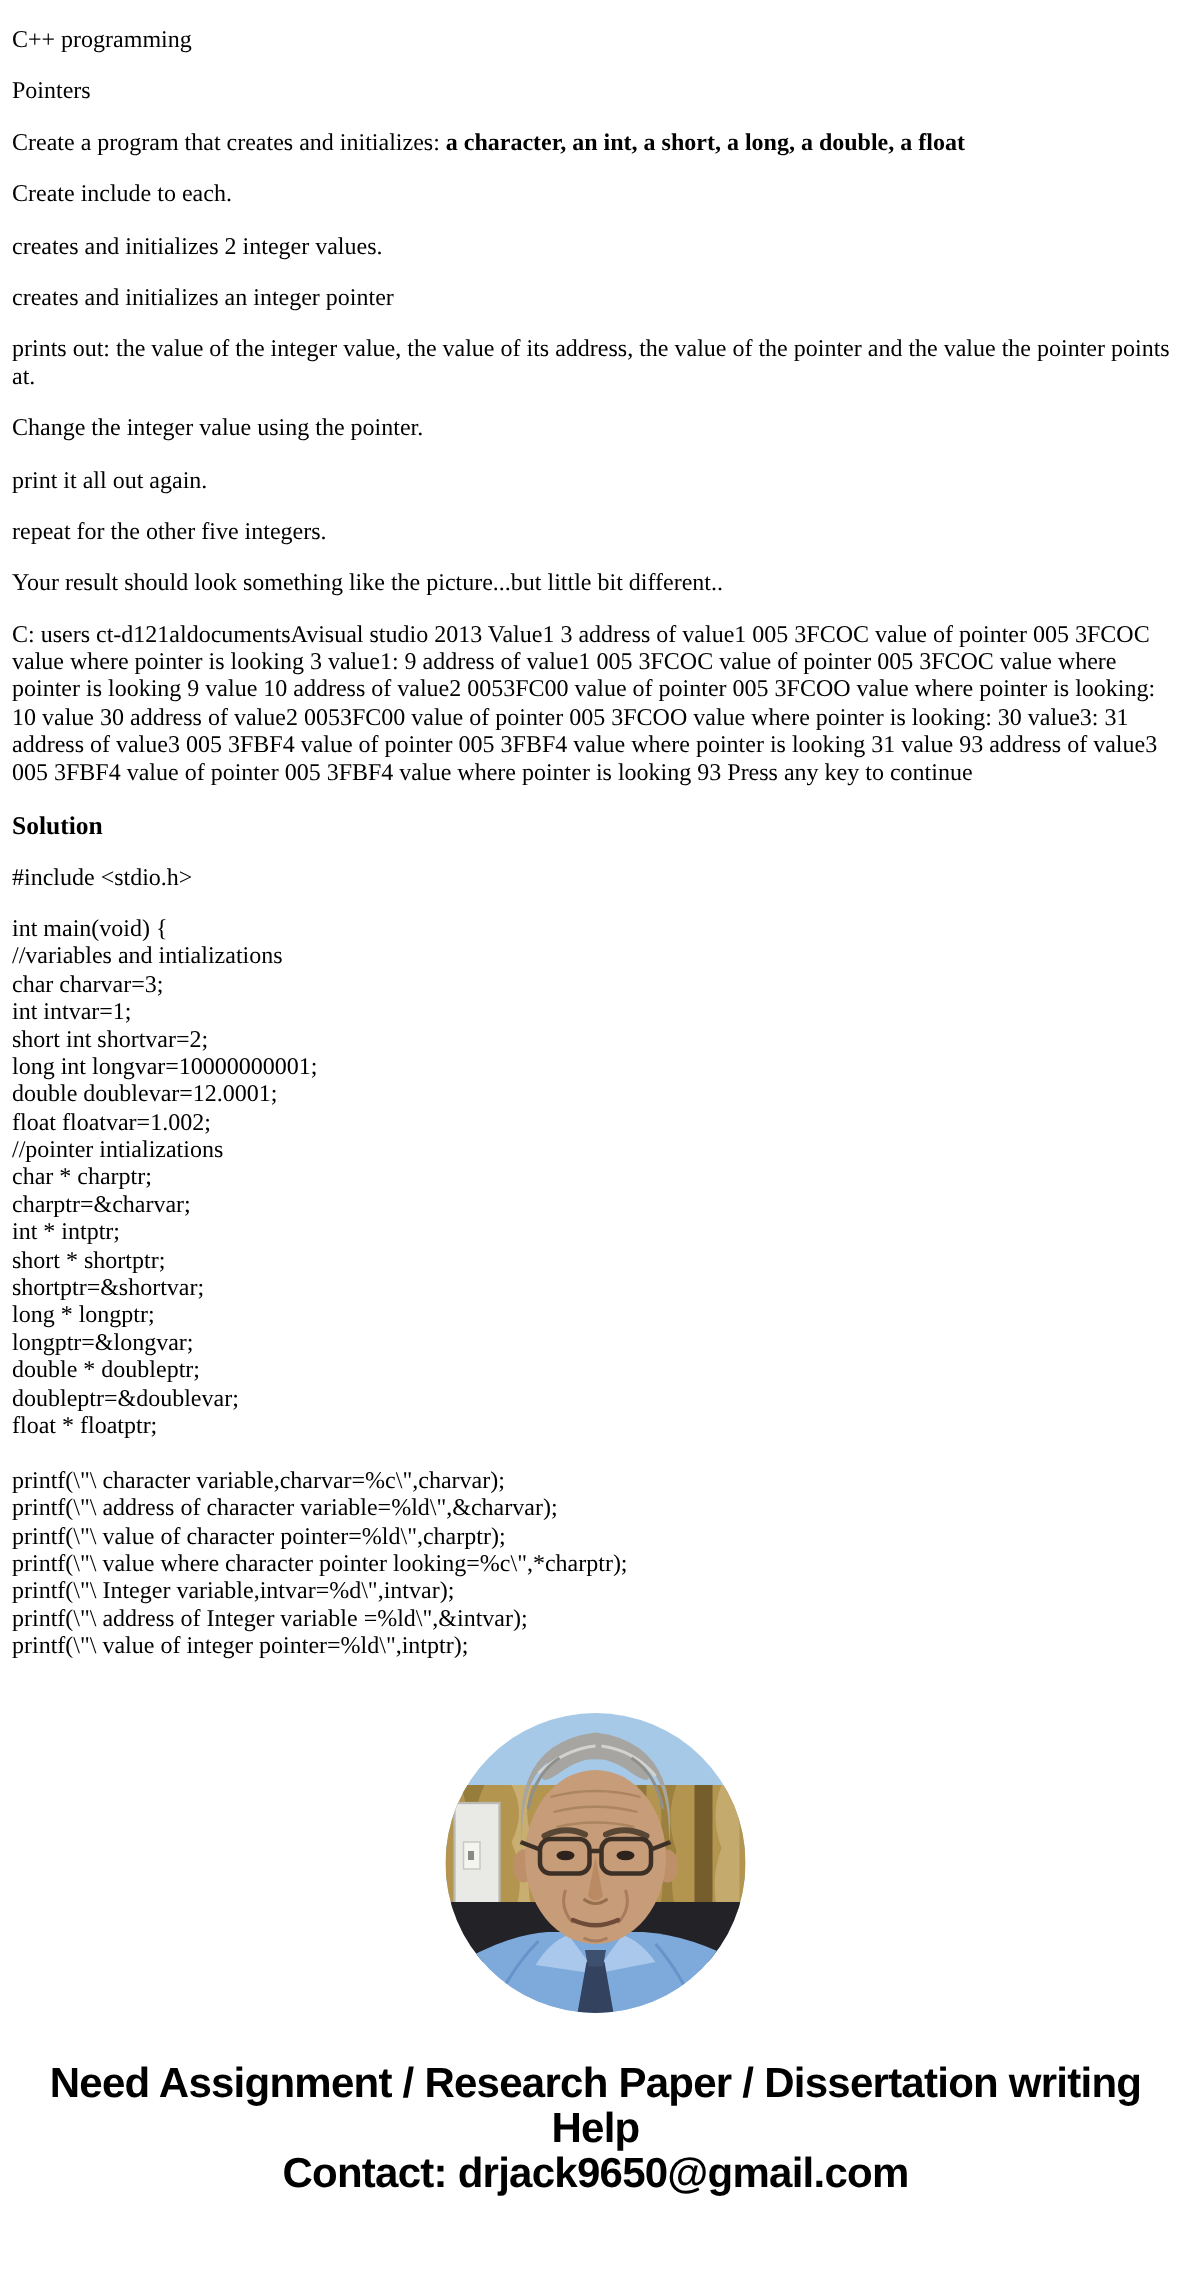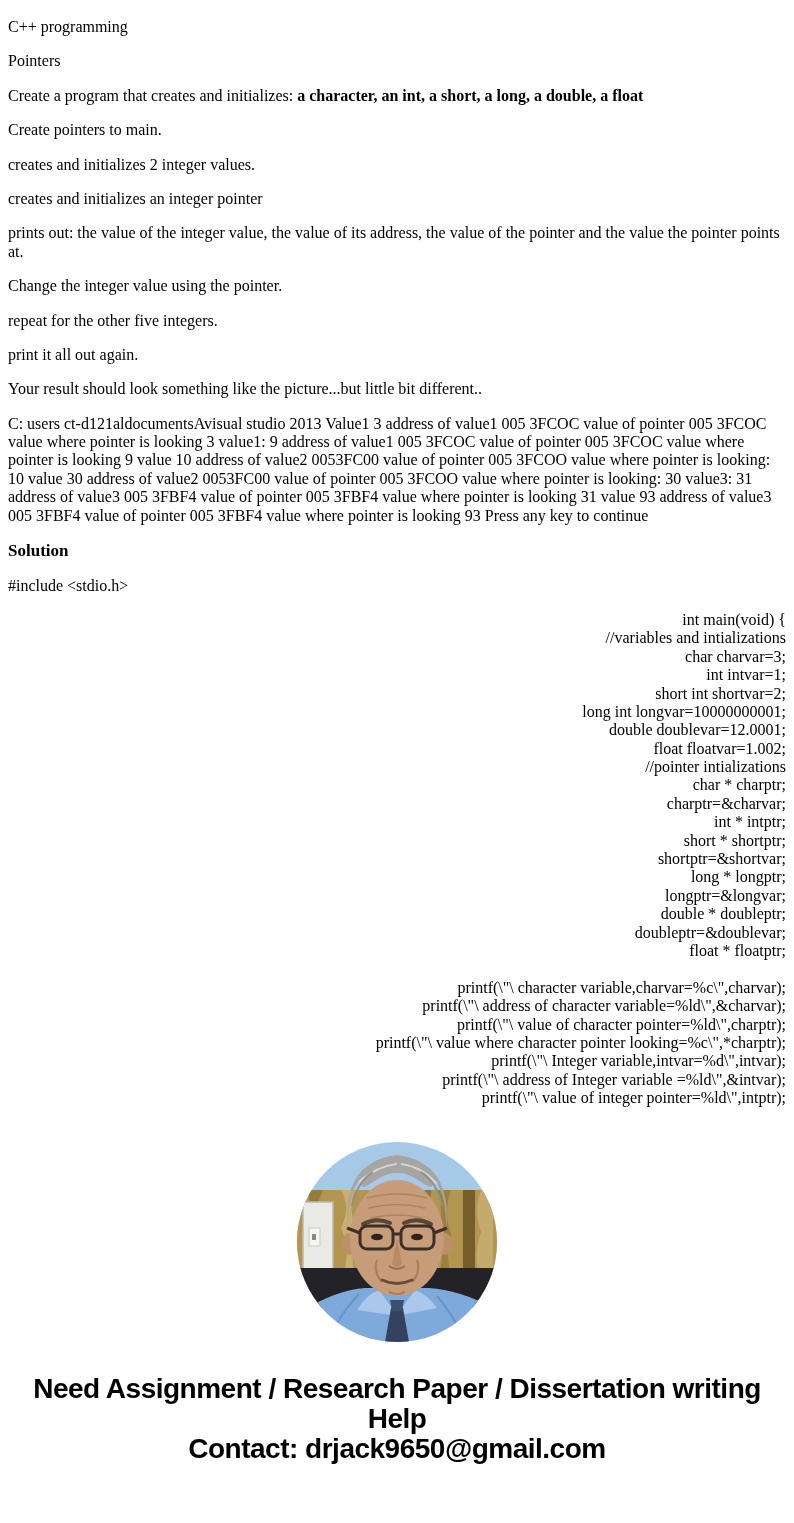--- a/index.html
+++ b/index.html
@@ -9,21 +9,21 @@
     padding: 6px 8px 20px 8px;
     color: #000000;
     font-family: "Liberation Serif", serif;
     font-size: 16px;
     line-height: 1.15;
   }
   p { margin: 16px 0; }
   p.first { margin-top: 12px; }
   .solution-heading { font-size: 17px; font-weight: bold; margin-top: 8px; }
   .codeblock { margin: 16px 0; }
-  .codeblock div { min-height: 18px; text-align: right; }
+  .codeblock div { min-height: 18px; }
   figure.portrait {
     display: block;
     margin: 34px auto 0 auto;
     width: 200px;
     height: 200px;
   }
   .footer-banner {
     margin-top: 32px;
     text-align: center;
     font-family: "Liberation Sans", sans-serif;
@@ -37,27 +37,27 @@
 </head>
 <body>
 
 <main>
 
   <p class="first">C++ programming</p>
   <p>Pointers</p>
 
   <p><span>Create a program that creates and initializes: </span><strong>a character, an int, a short, a long, a double, a float</strong></p>
 
-  <p>Create pointers to main.</p>
+  <p>Create include to each.</p>
   <p>creates and initializes 2 integer values.</p>
   <p>creates and initializes an integer pointer</p>
   <p>prints out: the value of the integer value, the value of its address, the value of the pointer and the value the pointer points at.</p>
   <p>Change the integer value using the pointer.</p>
+  <p>print it all out again.</p>
   <p>repeat for the other five integers.</p>
-  <p>print it all out again.</p>
   <p>Your result should look something like the picture...but little bit different..</p>
 
   <p>C: users ct-d121aldocumentsAvisual studio 2013 Value1 3 address of value1 005 3FCOC value of pointer 005 3FCOC value where pointer is looking 3 value1: 9 address of value1 005 3FCOC value of pointer 005 3FCOC value where pointer is looking 9 value 10 address of value2 0053FC00 value of pointer 005 3FCOO value where pointer is looking: 10 value 30 address of value2 0053FC00 value of pointer 005 3FCOO value where pointer is looking: 30 value3: 31 address of value3 005 3FBF4 value of pointer 005 3FBF4 value where pointer is looking 31 value 93 address of value3 005 3FBF4 value of pointer 005 3FBF4 value where pointer is looking 93 Press any key to continue</p>
 
   <p class="solution-heading">Solution</p>
 
   <p>#include &lt;stdio.h&gt;</p>
 
   <div class="codeblock">
       <div>int main(void) {</div>

